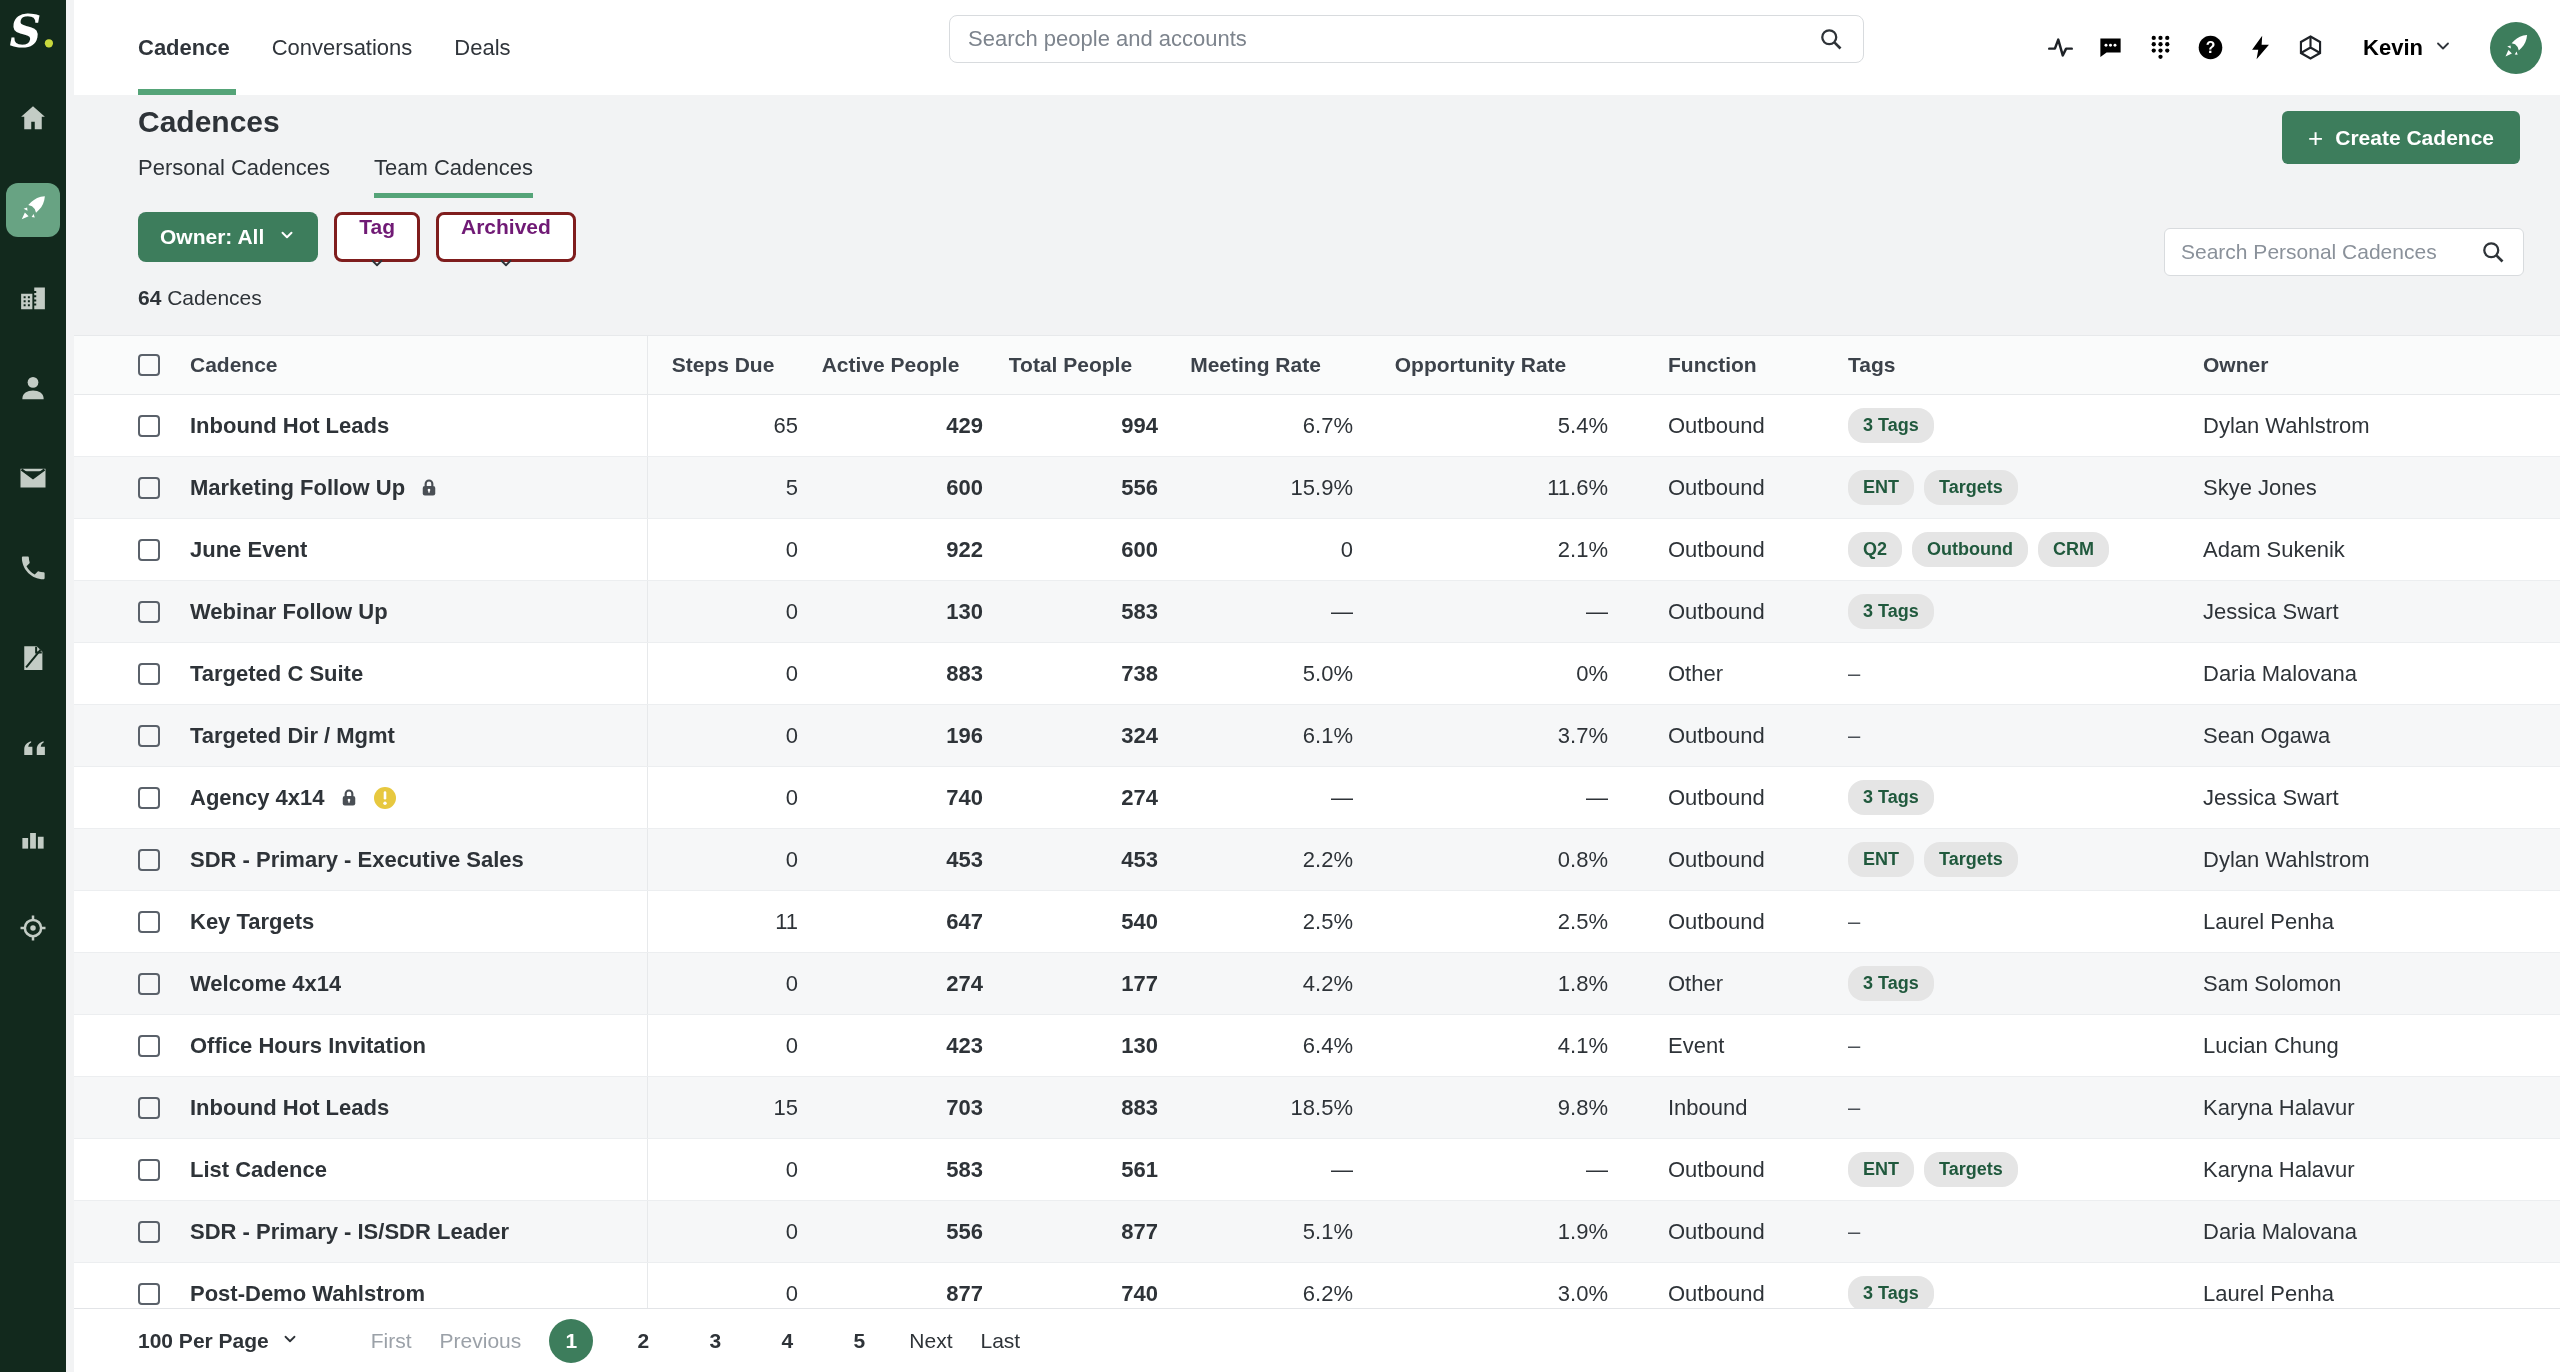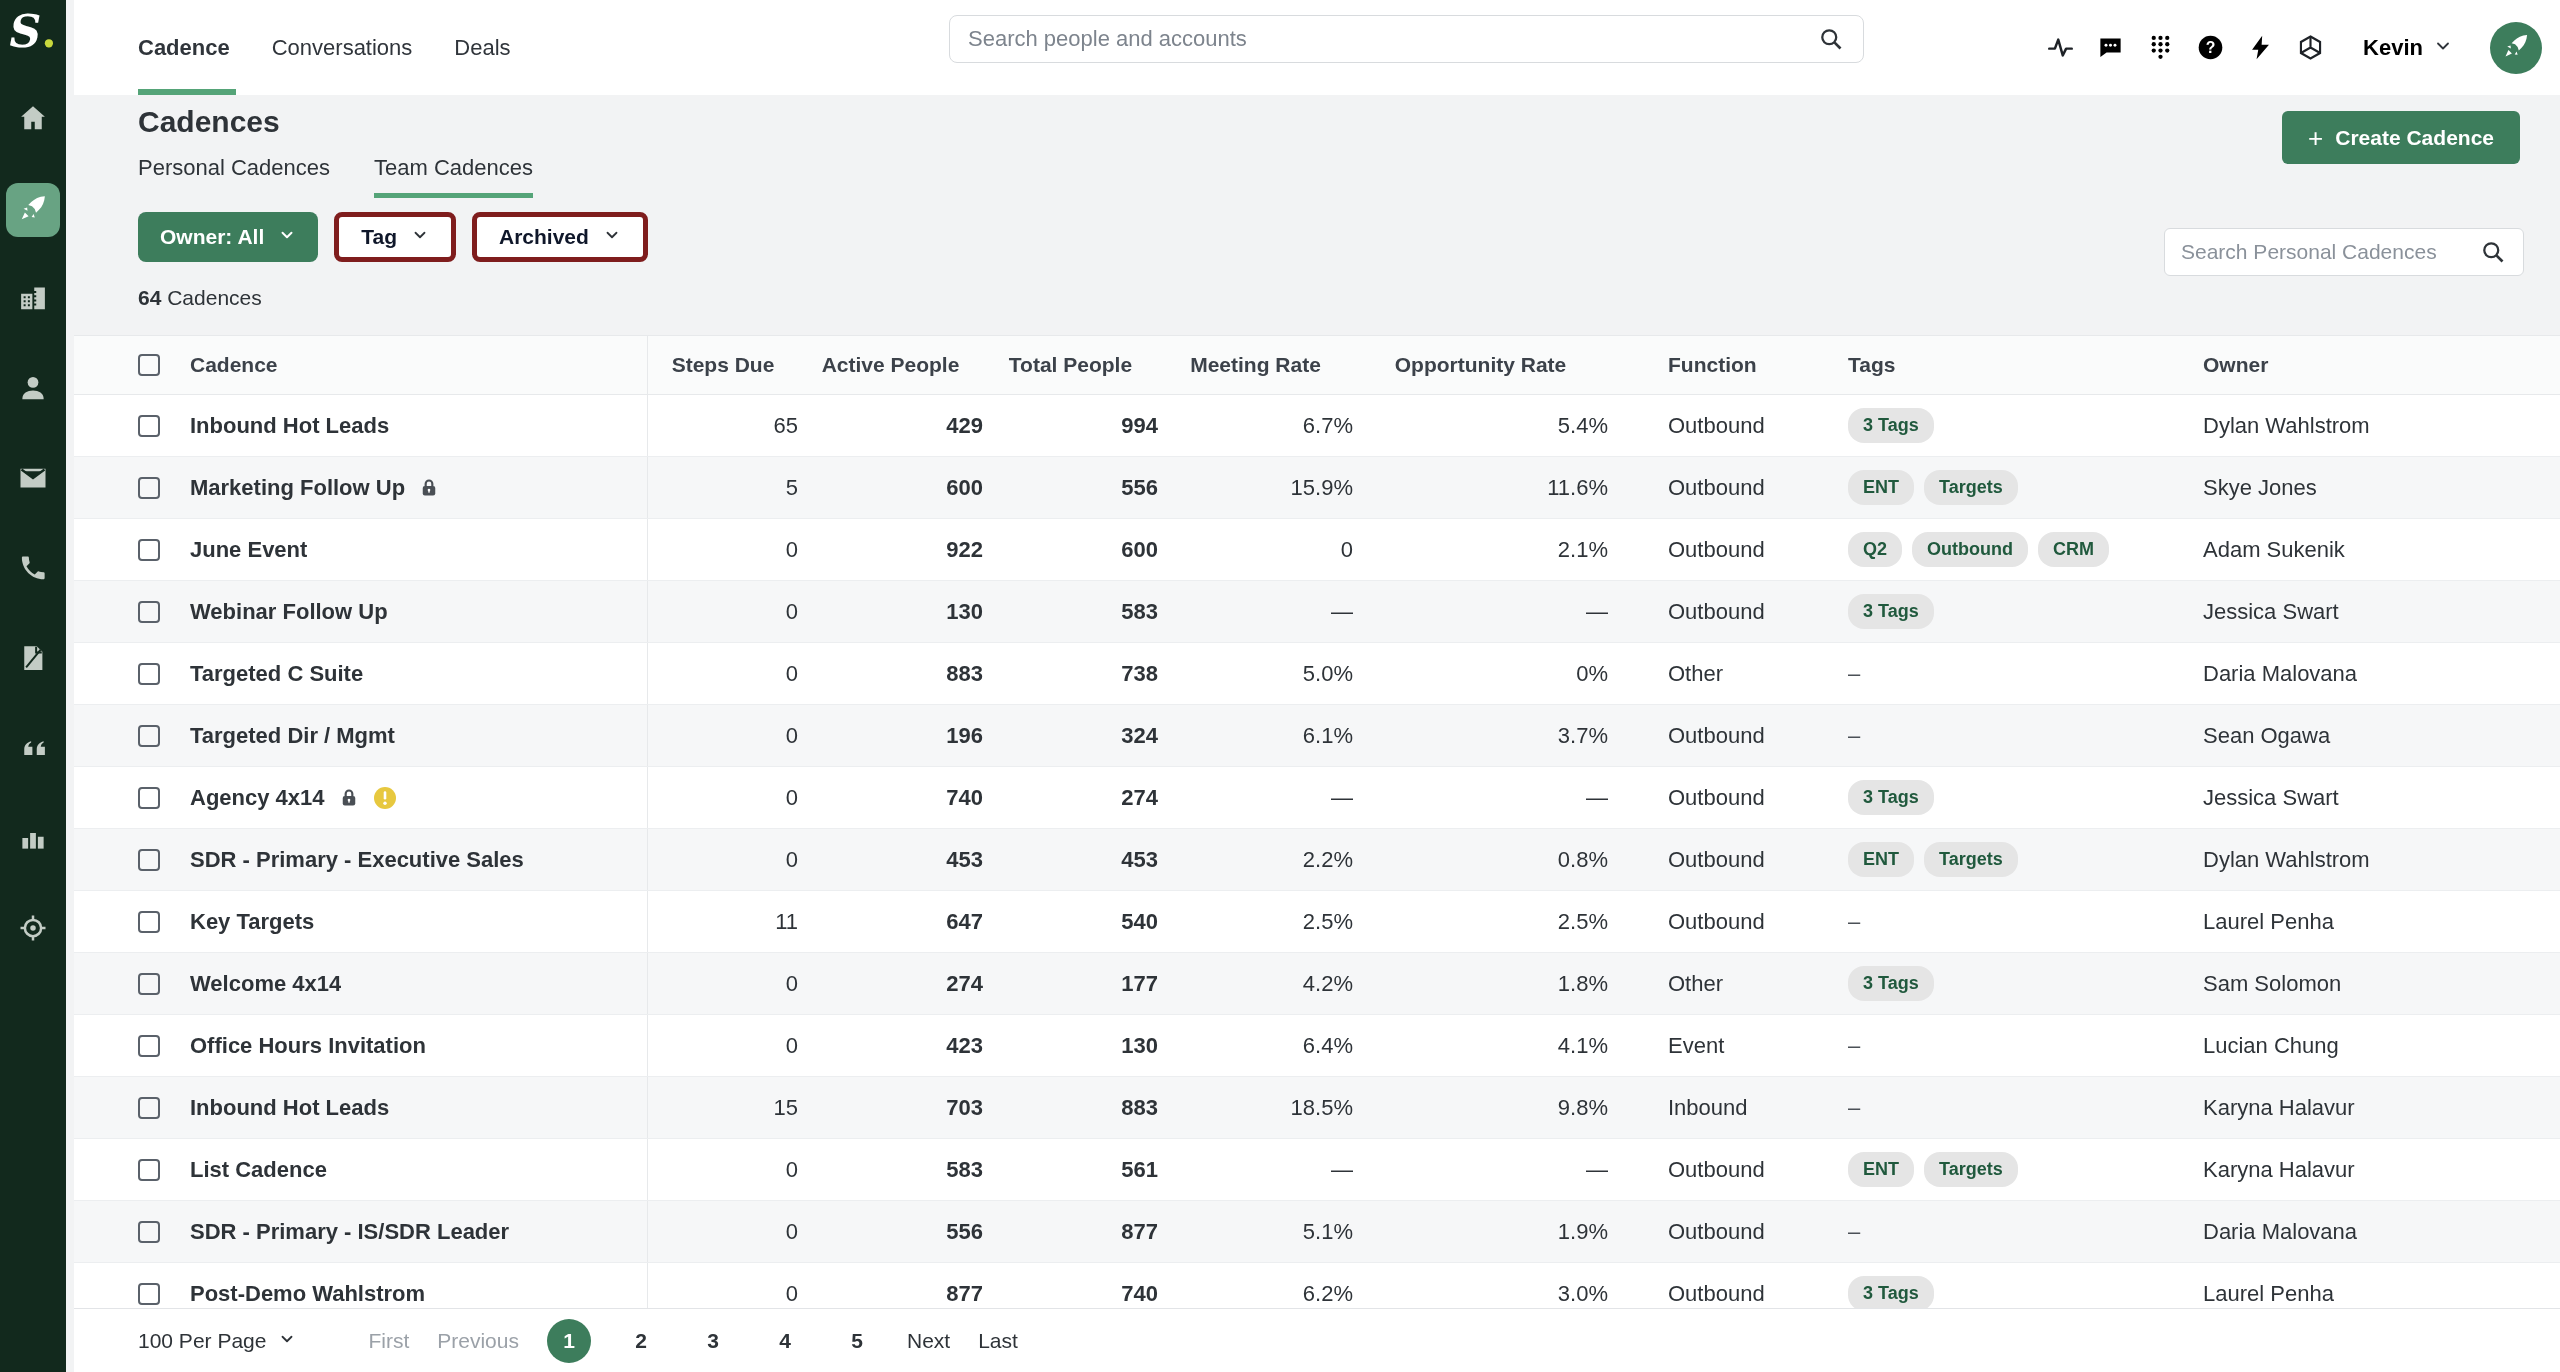--- a/index.html
+++ b/index.html
@@ -45,21 +45,21 @@
     display:flex; align-items:center; gap:12px; font-family:inherit; }
   .btn-primary .plus { font-size:26px; font-weight:400; line-height:1; }
   .tabs { margin:16px 0 0 64px; display:flex; gap:44px; }
   .tab { font-size:22px; color:#2e3338; padding-bottom:12px; border-bottom:5px solid transparent; cursor:pointer; }
   .tab.active { border-bottom-color:#55a478; }
   .filter-row { margin:14px 0 0 64px; display:flex; gap:16px; align-items:center; }
   .btn-filter { height:50px; border-radius:8px; padding:0 22px; font-size:21px; font-weight:700;
     display:flex; align-items:center; gap:14px; cursor:pointer; font-family:inherit; }
   .btn-filter svg { width:18px; height:18px; }
   .btn-filter.primary { background:#3d7d5c; color:#fff; border:none; }
-  .btn-filter.ghost { background:#fff; color:#0f172a; border:5px solid #7f1d1d; }
+  .btn-filter.ghost { background:#fff; color:#701a75; border:3px solid #7f1d1d;flex-direction:column; }
   .search-personal { position:absolute; top:127px; right:36px; width:360px; height:48px; background:#fff;
     border:1px solid #d8dbde; border-radius:6px; display:flex; align-items:center; padding:0 16px;margin-top:6px; }
   .search-personal input { flex:1; border:none; outline:none; font-size:21px; background:transparent; color:#30353b; font-family:inherit; }
   .search-personal input::placeholder { color:#8a919a; }
   .count-line { margin:24px 0 0 64px; font-size:21px; color:#2e3338; }
   .count-line .val { font-weight:700; }
 
   
   .table { position:absolute; left:0; right:0; top:240px; bottom:0; background:#fff; overflow:hidden; }
   .thead, .trow { display:grid; grid-template-columns:60px 458px 150px 185px 175px 195px 255px 240px 355px 1fr;
@@ -80,21 +80,21 @@
   .c-func { padding-left:60px; }
   .c-tags { gap:10px; }
   .chip { background:#e5e5e5; color:#20593d; font-size:18px; font-weight:700; padding:7px 15px; border-radius:16px; white-space:nowrap; }
   .dash { color:#4b5157; }
   .lock-ic { width:20px; height:20px; fill:#4a4f55; flex-shrink:0; }
   .warn-ic { width:24px; height:24px; flex-shrink:0; }
 
   
   .pagination { height:64px; background:#fff; border-top:1px solid #e2e4e7; flex-shrink:0;
     display:flex; align-items:center; padding-left:64px; gap:28px; font-size:21px; color:#2e3338; }
-  .per-page { display:flex; align-items:center; gap:12px; font-weight:400; cursor:pointer; margin-right:44px; }
+  .per-page { display:flex; align-items:center; gap:12px; font-weight:700; cursor:pointer; margin-right:44px; }
   .per-page svg { width:18px; height:18px; }
   .pg-link { background:none; border:none; font-size:21px; font-family:inherit; color:#2e3338; cursor:pointer; }
   .pg-link.muted { color:#9ba1a8; }
   .pg-num { width:44px; height:44px; border-radius:50%; border:none; background:none; font-size:21px; font-weight:600;
     color:#2e3338; cursor:pointer; font-family:inherit; }
   .pg-num.current { background:#3d7d5c; color:#fff; }
 </style>
 </head>
 <body>
 

